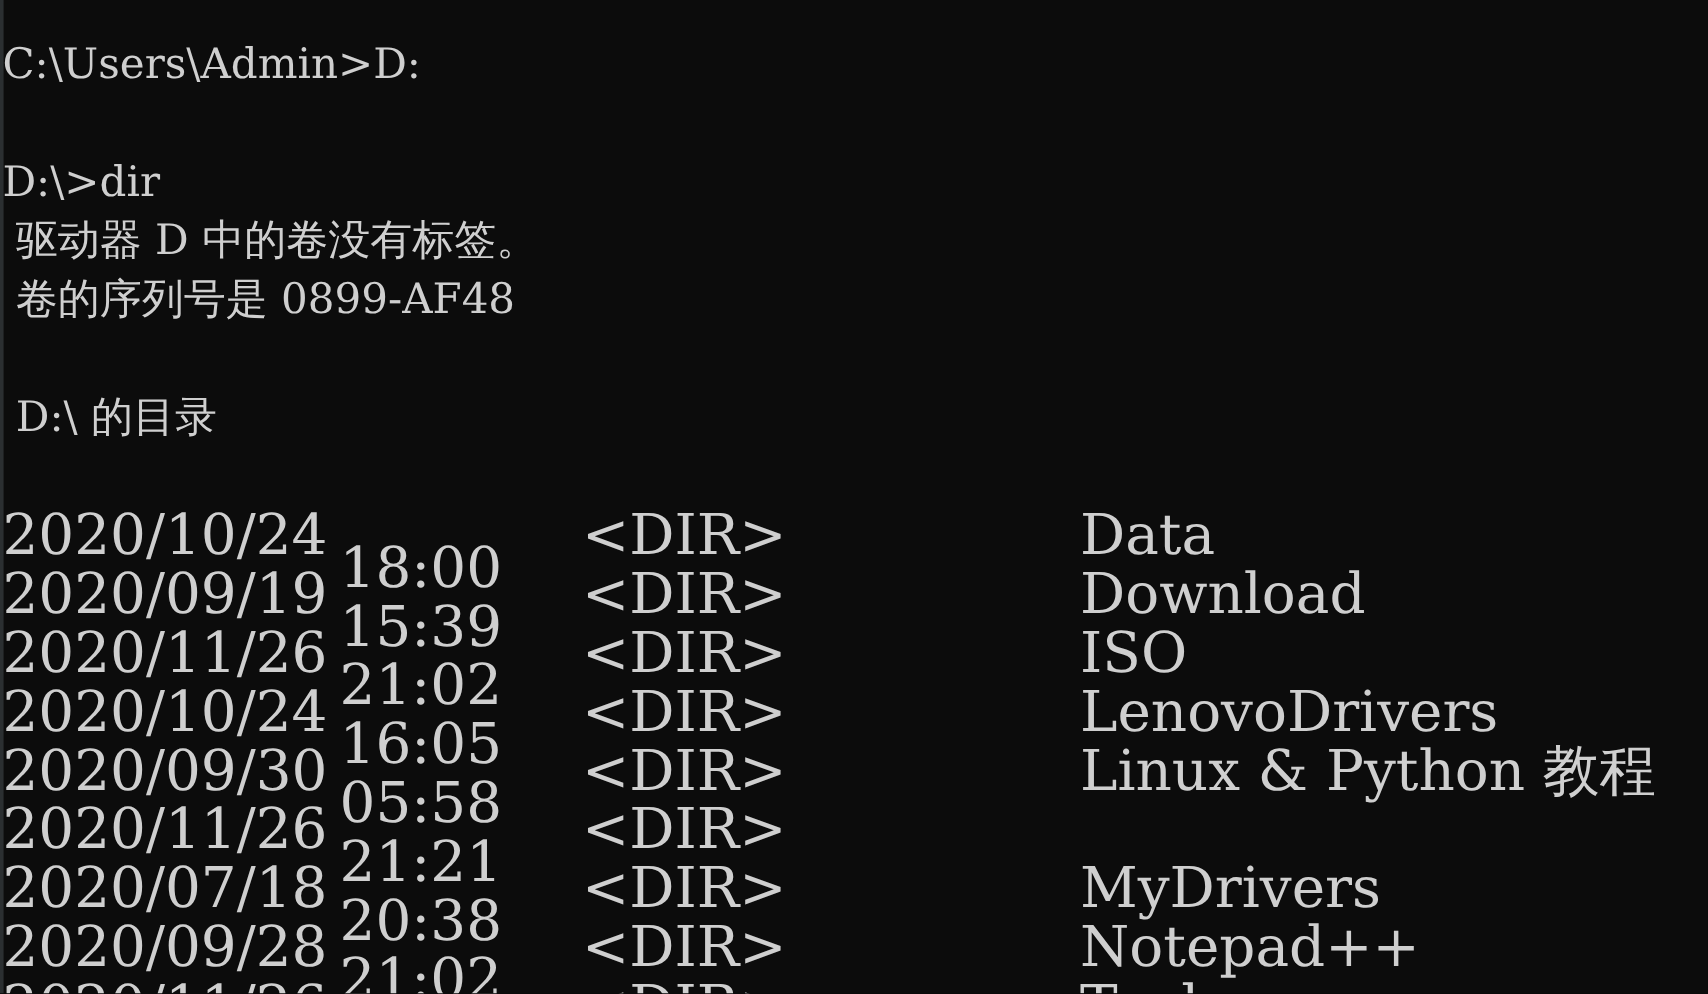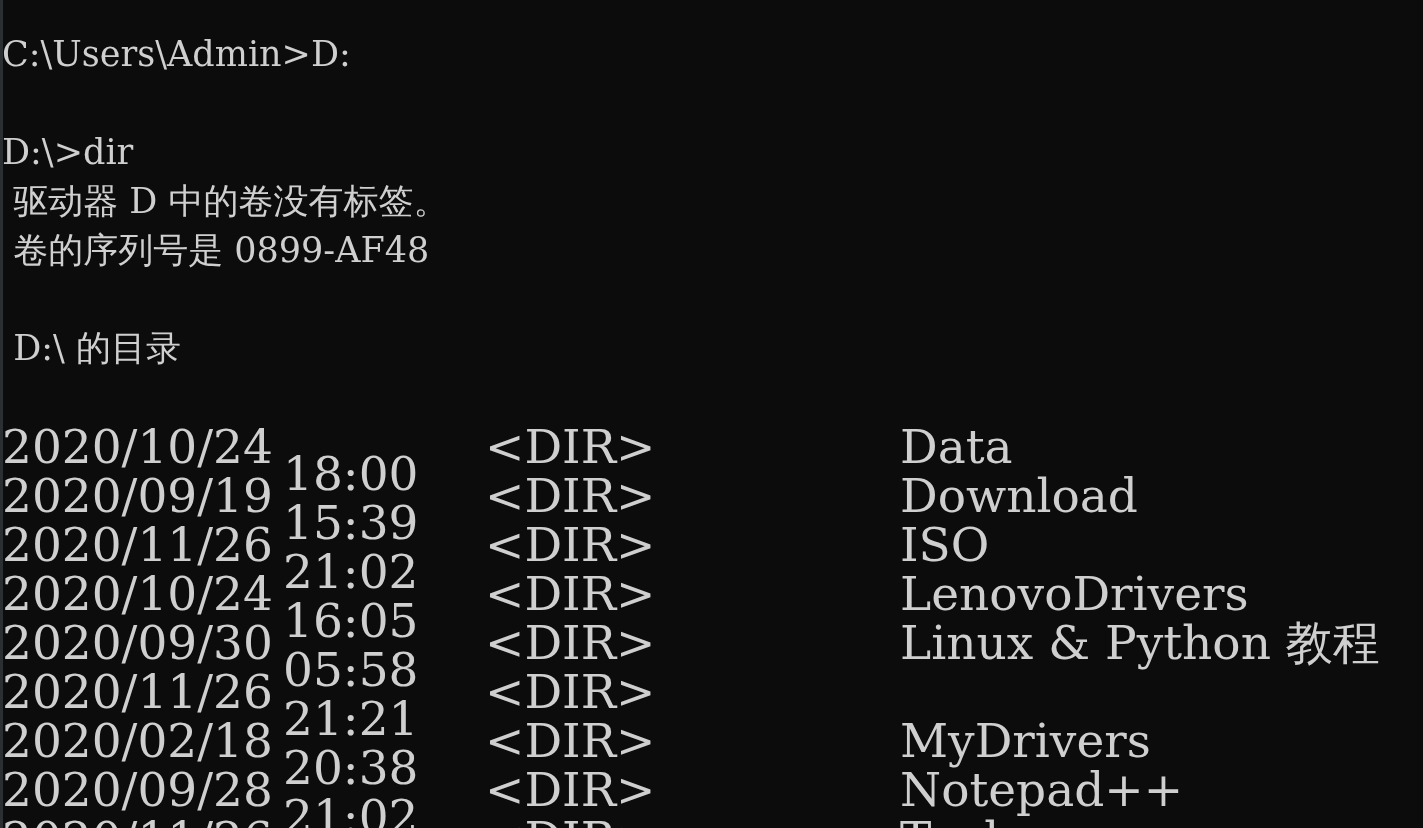--- a/index.html
+++ b/index.html
@@ -104,19 +104,19 @@
 
     <div class="line blank"> </div>
 
     <div id="listing-rows">
         <div class="dir-row"><span class="col-date">2020/10/24</span><span class="col-time">18:00</span><span class="col-type">&lt;DIR&gt;</span><span class="col-name cjk">Data</span></div>
         <div class="dir-row"><span class="col-date">2020/09/19</span><span class="col-time">15:39</span><span class="col-type">&lt;DIR&gt;</span><span class="col-name cjk">Download</span></div>
         <div class="dir-row"><span class="col-date">2020/11/26</span><span class="col-time">21:02</span><span class="col-type">&lt;DIR&gt;</span><span class="col-name cjk">ISO</span></div>
         <div class="dir-row"><span class="col-date">2020/10/24</span><span class="col-time">16:05</span><span class="col-type">&lt;DIR&gt;</span><span class="col-name cjk">LenovoDrivers</span></div>
         <div class="dir-row"><span class="col-date">2020/09/30</span><span class="col-time">05:58</span><span class="col-type">&lt;DIR&gt;</span><span class="col-name cjk">Linux &amp; Python 教程</span></div>
         <div class="dir-row"><span class="col-date">2020/11/26</span><span class="col-time">21:21</span><span class="col-type">&lt;DIR&gt;</span></div>
-        <div class="dir-row"><span class="col-date">2020/02/18</span><span class="col-time">20:38</span><span class="col-type">&lt;DIR&gt;</span><span class="col-name cjk">MyDrivers</span></div>
+        <div class="dir-row"><span class="col-date">2020/07/18</span><span class="col-time">20:38</span><span class="col-type">&lt;DIR&gt;</span><span class="col-name cjk">MyDrivers</span></div>
         <div class="dir-row"><span class="col-date">2020/09/28</span><span class="col-time">21:02</span><span class="col-type">&lt;DIR&gt;</span><span class="col-name cjk">Notepad++</span></div>
         <div class="dir-row"><span class="col-date">2020/11/26</span><span class="col-time">21:22</span><span class="col-type">&lt;DIR&gt;</span><span class="col-name cjk">Tools</span></div>
       </div>
 
   </div>
 </div>
 
 </body></html>

